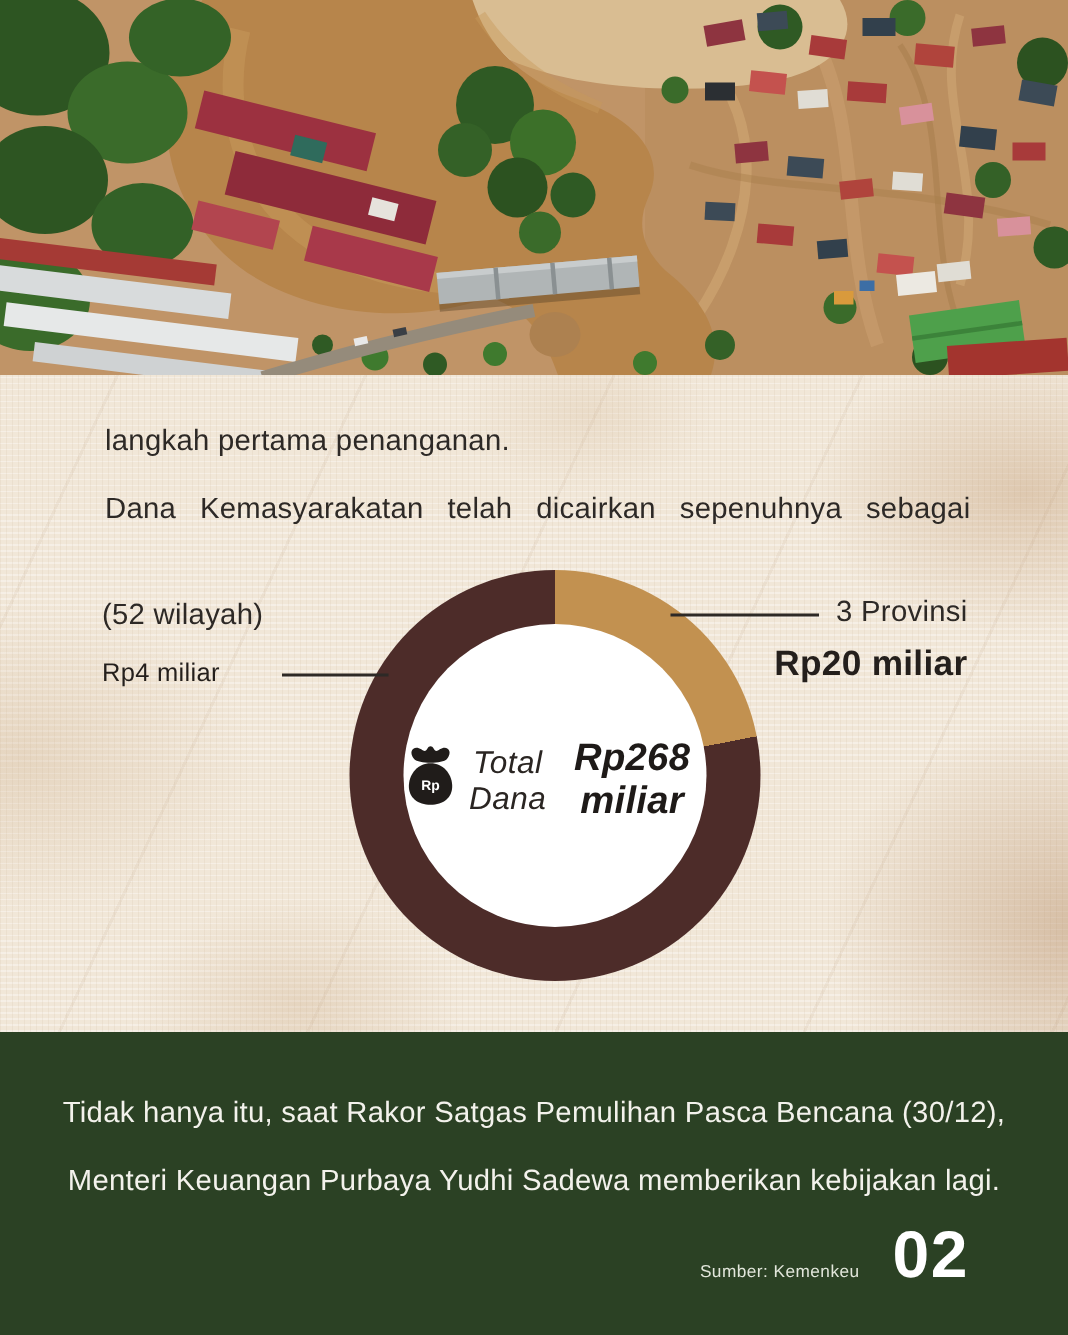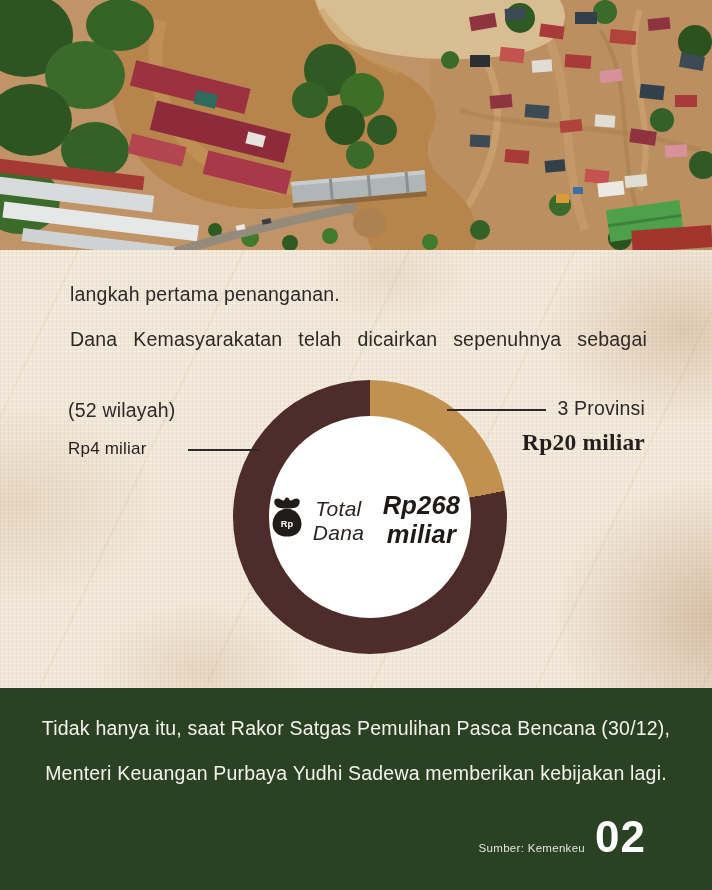--- a/index.html
+++ b/index.html
@@ -51,33 +51,33 @@
 
   .callout-left{
     position:absolute;left:68px;top:142px;
     font-size:19.5px;line-height:36px;color:var(--ink,#2d2926);letter-spacing:.2px;
   }
   .callout-left .val{font-size:17px;font-weight:400;margin-top:3px;color:#241f1c;}
   .callout-right{
     position:absolute;right:67px;top:147px;text-align:right;
     font-size:19.5px;color:var(--ink,#2d2926);letter-spacing:.2px;margin-left:22px;
   }
-  .callout-right .val{font-size:23.5px;font-weight:700;margin-top:9px;color:#241f1c;font-family:Liberation Serif, serif;}
+  .callout-right .val{font-size:23.5px;font-weight:700;margin-top:9px;color:#241f1c;}
   .leader{position:absolute;height:2px;background:#2d2926;}
   .leader-left{left:188px;top:199px;width:71px;}
   .leader-right{left:447px;top:159px;width:99px;}
 
   
   .footer{
     position:absolute;left:0;top:688px;width:712px;height:202px;
     background:var(--green,#2b4124);color:var(--light,#f3f2ec);
   }
-  .footer-text{margin:0;padding-top:18px;text-align:center;font-size:19.5px;line-height:45px;letter-spacing:.2px;}
+  .footer-text{margin:0;padding-top:32px;text-align:center;font-size:19.5px;line-height:45px;letter-spacing:.2px;}
   .fline{display:block;}
-  .source-row{position:absolute;right:66px;bottom:28px;display:flex;align-items:baseline;gap:10px;}
+  .source-row{position:absolute;right:66px;bottom:28px;display:flex;align-items:baseline;gap:22px;}
   .source{font-size:11.5px;color:#e2e6db;letter-spacing:.3px;}
   .pagenum{font-size:44px;font-weight:700;letter-spacing:1px;color:#ffffff;}
 </style>
 </head>
 <body>
 
 <div class="page">
 
   <svg class="photo" viewBox="0 0 712 250" preserveAspectRatio="none">
     <rect width="712" height="250" fill="#c09467"></rect>

